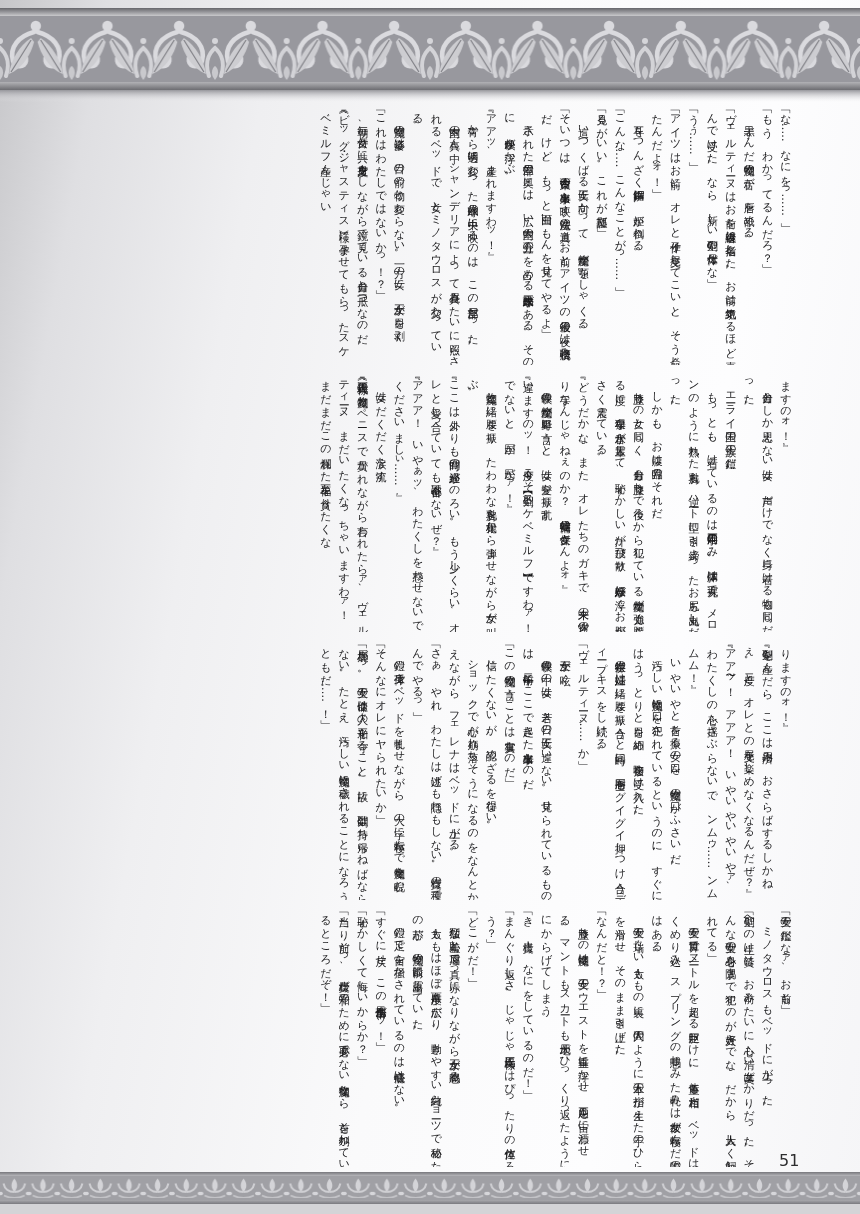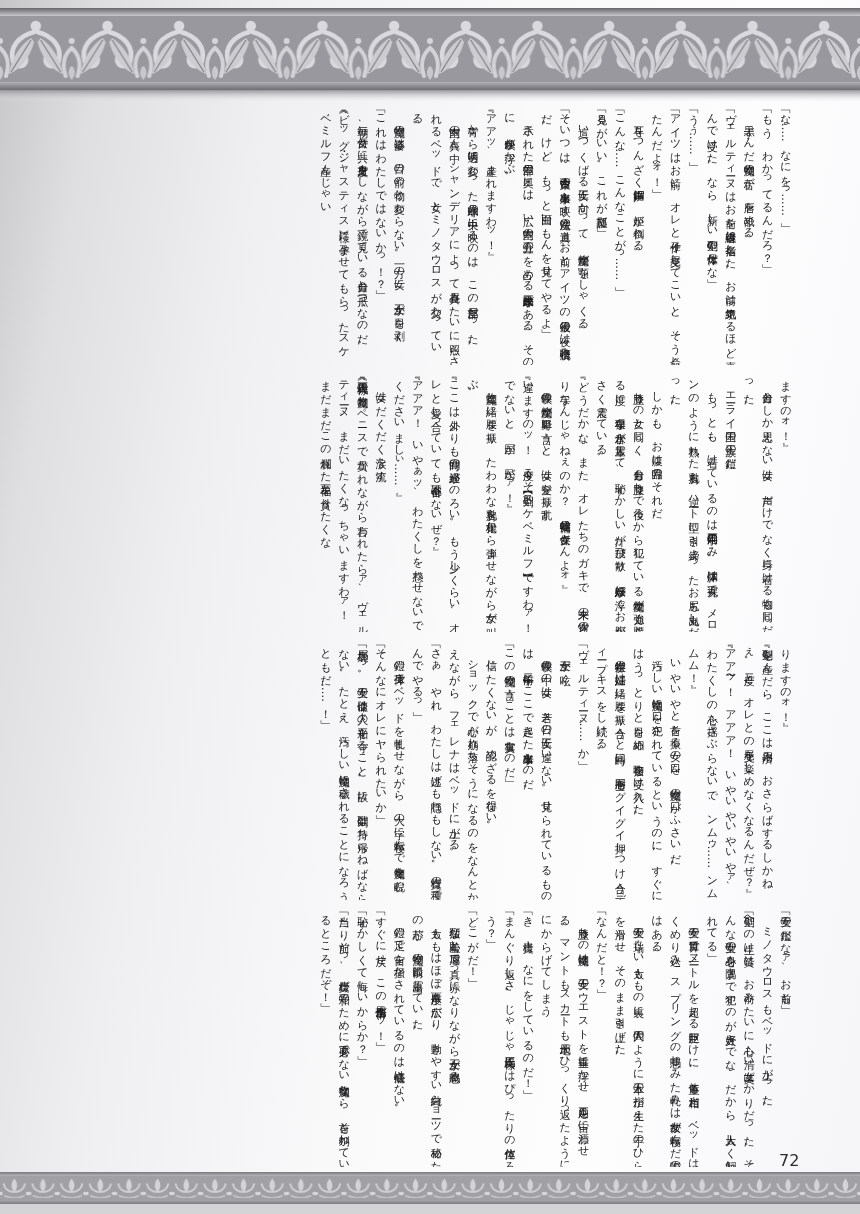--- a/index.html
+++ b/index.html
@@ -148,21 +148,21 @@
       <p>「まんぐり返しさ。じゃじゃ馬王女様にはぴったりの体位だろう？」</p>
       <p>「どこがだ！」</p>
       <p>　猛烈な羞恥と屈辱で真っ赤になりながら王女が怒鳴る。</p>
       <p>　太ももはほぼ百八十度に広がり、動きやすい純白ショーツで秘めた女の芯が、魔物の眼前に露出していた。</p>
       <p>　鎧の足で宙を掻かされているのは心底情けない。</p>
       <p>「すぐに戻せ、この畜生風情がッ！」</p>
       <p>「恥ずかしくて悔しいからか？」</p>
       <p>「当たり前だっ、貴様が平和のために必要でない魔物なら、首を刎ねているところだぞ！」</p>
     </div>
 
-  <div class="page-number">72</div>
+  <div class="page-number">51</div>
 
   <svg class="border border-bottom" width="860" height="42" viewBox="0 0 860 42" aria-hidden="true">
     <defs>
       <linearGradient id="bEdgeTop" x1="0" y1="0" x2="0" y2="1">
         <stop offset="0" stop-color="#77777c"></stop>
           <stop offset="1" stop-color="#b7b7bb"></stop>
       </linearGradient>
       <linearGradient id="bEdgeBot" x1="0" y1="0" x2="0" y2="1">
         <stop offset="0" stop-color="#a9a9ad"></stop>
           <stop offset="1" stop-color="#7a7a7f"></stop>

